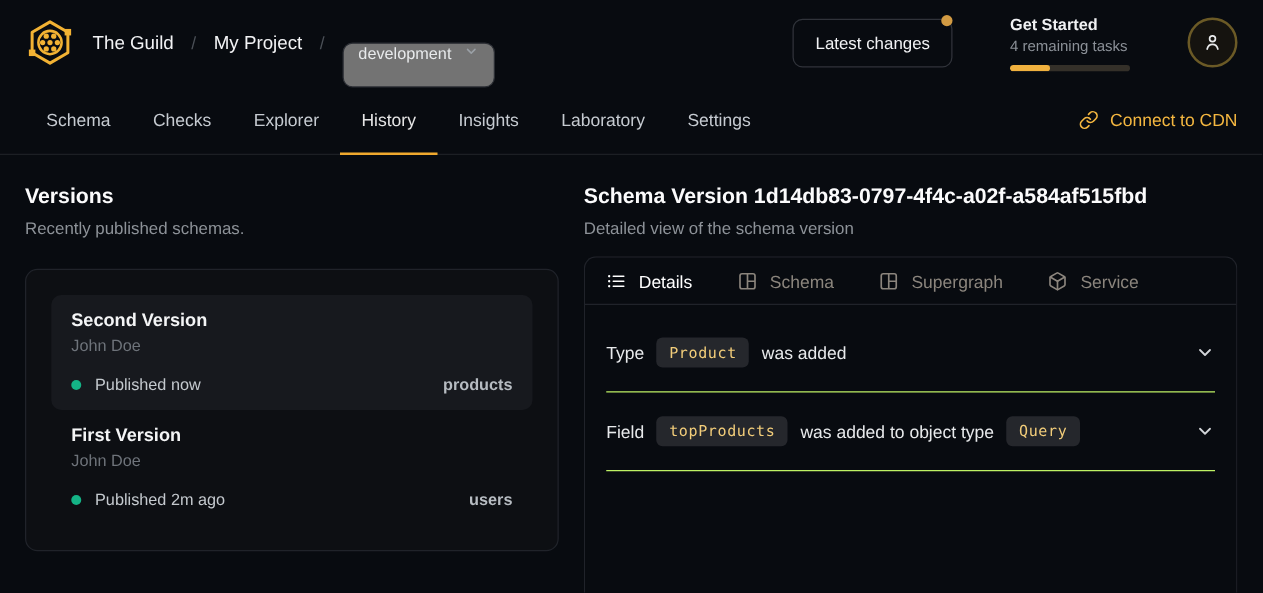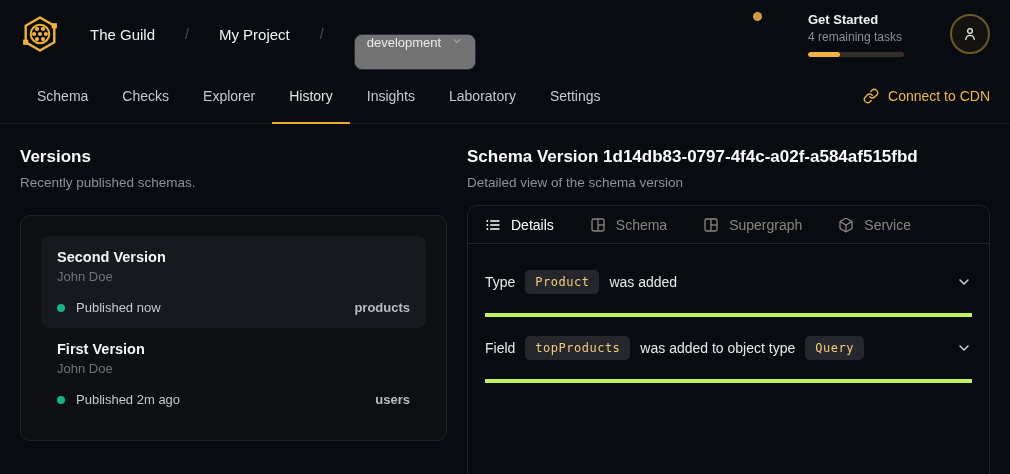--- a/index.html
+++ b/index.html
@@ -12,21 +12,21 @@
     position: relative;
   }
 
   
   .header {
     height: 68px;
     display: flex;
     align-items: center;
     padding: 0 20px;
   }
-  .header-left { display: flex; align-items: center; gap: 30px; }
+  .header-left { display: flex; align-items: center; gap: 14px; }
   .logo { width: 40px; height: 40px; display: block; }
   .crumb { font-size: 15px; font-weight: 500; color: #f2f3f5; cursor: pointer; }
   .crumb-sep { color: #4b5057; font-size: 14px; }
   .target-select {
     display: flex; align-items: flex-start; gap: 10px;
     background: #737373;
     border: 1px solid #2b2e34;
     border-radius: 8px;
     height: 36px;
     padding: 0 12px;
@@ -136,21 +136,21 @@
   }
   .dtab { display: flex; align-items: center; gap: 10px; font-size: 14px; color: #8b857d; cursor: pointer; }
   .dtab.active { color: #ffffff; font-weight: 500; }
   .dtab svg { flex: 0 0 auto; }
   .detail-body { padding: 0 17px; }
   .section-title { font-size: 15px; font-weight: 700; color: #fafbfc; margin-top: 21px; }
   .change-row {
     display: flex; align-items: center; gap: 10px;
     padding: 19px 0;
     font-size: 14px; color: #e8eaec;
-    border-bottom: 4px solid #bef264;
+    border-bottom: 1px solid #bef264;
     cursor: pointer;
   }
   .change-row:first-of-type { margin-top: 7px; }
   .code-badge {
     font-family: "DejaVu Sans Mono", monospace;
     font-size: 12px;
     color: #f2cd7a;
     background: #25272c;
     border-radius: 5px;
     padding: 5px 10px;
@@ -182,20 +182,21 @@
     <span class="crumb-sep">/</span>
     <div class="target-select">
       <span>development</span>
       <svg width="12" height="12" viewBox="0 0 24 24" fill="none" stroke="#9aa0a6" stroke-width="2.4" stroke-linecap="round" stroke-linejoin="round">
           <path d="M6 9l6 6 6-6"></path>
         </svg>
     </div>
   </div>
 
   <div class="header-right">
+    <button class="latest-changes-btn">Latest changes</button>
     <span class="notif-dot" style="position:absolute; left:753px; top:12px;"></span>
     <div class="get-started">
       <div class="gs-title">Get Started</div>
       <div class="gs-sub">4 remaining tasks</div>
       <div class="gs-bar">
         <div class="gs-fill" style="width: 33%;"></div>
       </div>
     </div>
     <div class="avatar">
       <svg width="18" height="18" viewBox="0 0 24 24" fill="none" stroke="#e8eaec" stroke-width="1.8" stroke-linecap="round">

